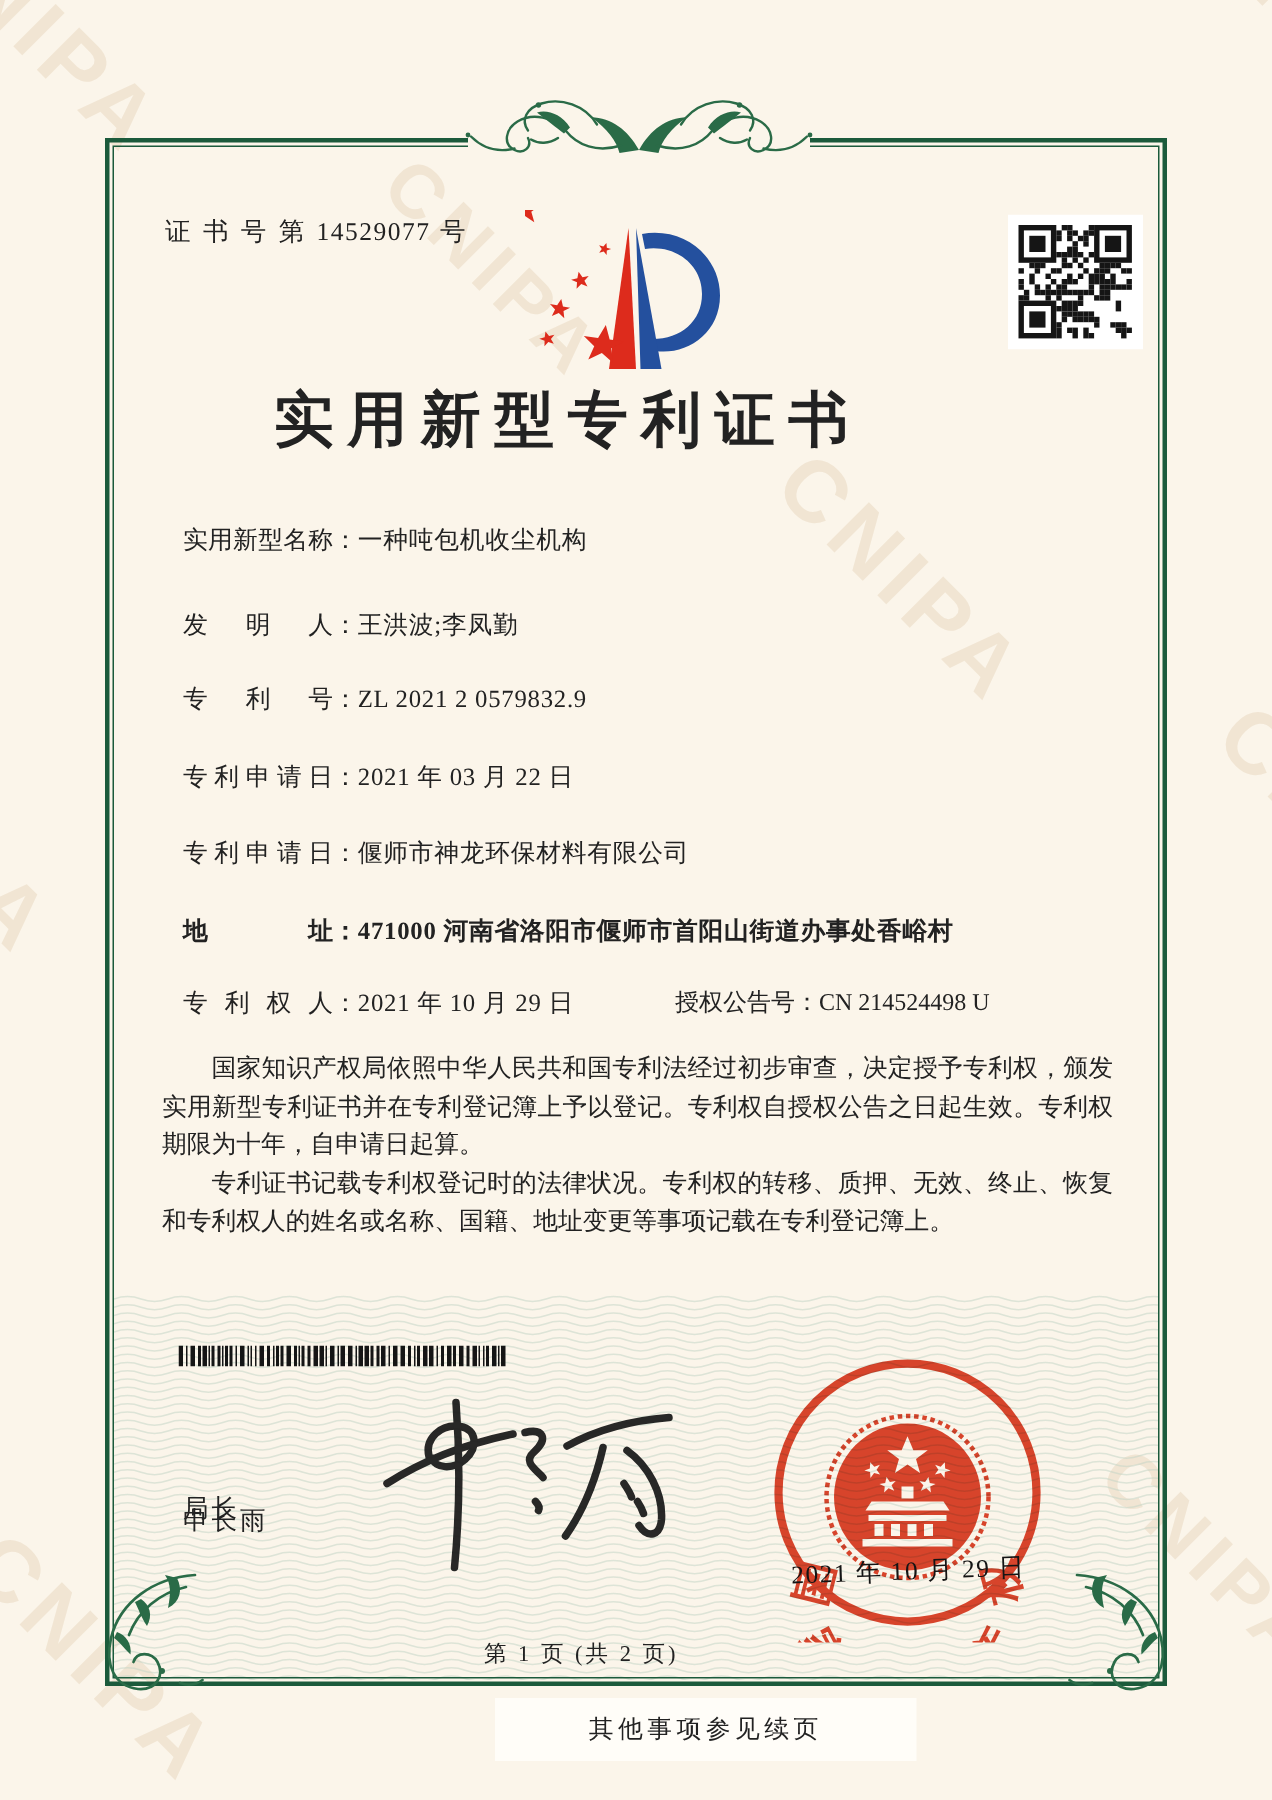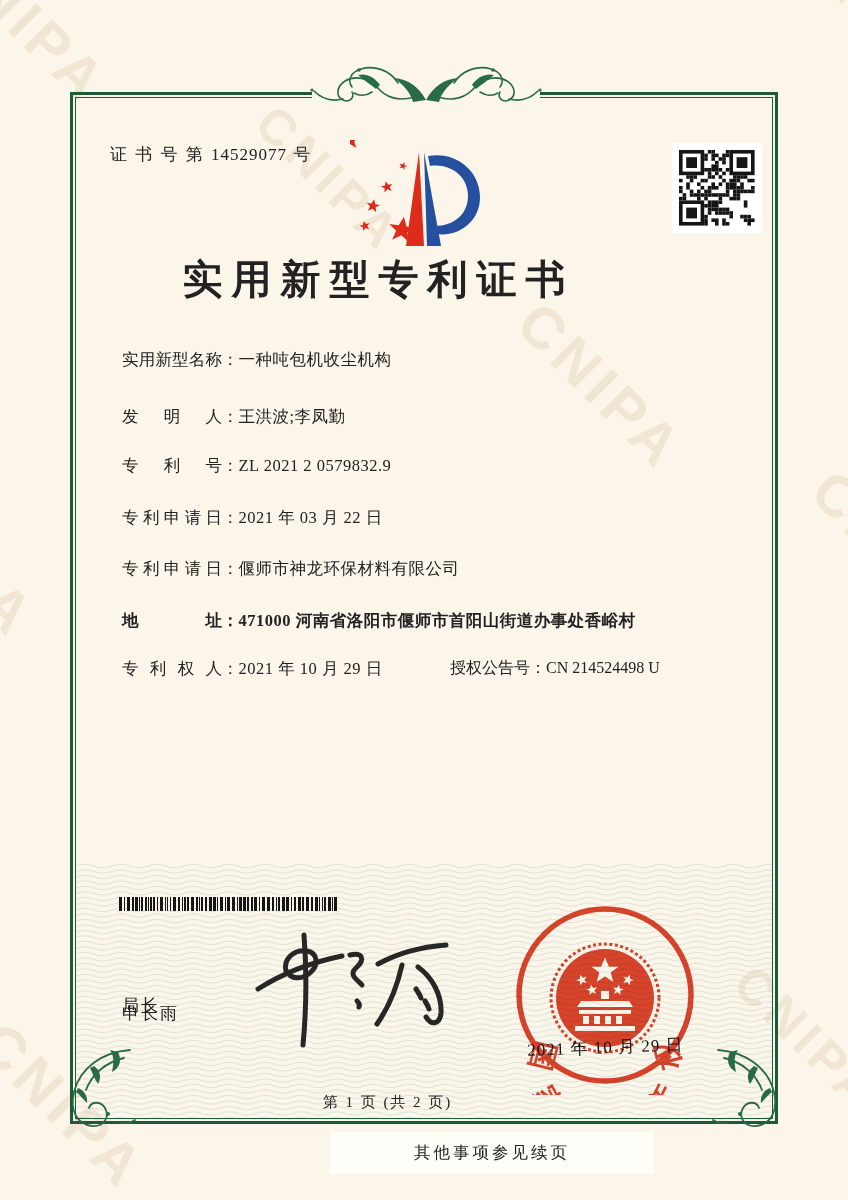--- a/index.html
+++ b/index.html
@@ -42,21 +42,21 @@
   .paras{
     position:absolute;left:108px;top:699px;width:634px;z-index:2;
     font-size:16.5px;line-height:25.5px;text-align:justify;
   }
   .paras p{margin:0;text-indent:2em;}
   
   .officer{position:absolute;left:122px;font-size:17px;letter-spacing:2px;z-index:3;}
   
   .page-info{position:absolute;left:0;width:775px;top:1093px;text-align:center;font-size:15px;letter-spacing:2px;z-index:2;}
   .cont-note-box{
-    position:absolute;left:330px;top:1132px;width:324px;height:42px;
+    position:absolute;left:330px;top:1132px;width:281px;height:42px;
     background:#fffdf8;z-index:2;display:flex;align-items:center;justify-content:center;
   }
   .cont-note{font-size:16.5px;letter-spacing:3px;}
   .seal-date{
     position:absolute;left:518px;top:1036px;width:175px;text-align:center;z-index:5;
     font-size:17px;color:#141414;letter-spacing:1px;transform:rotate(-2deg);white-space:nowrap;
   }
   svg{display:block;}
 </style>
 </head>
@@ -355,20 +355,22 @@
   <span class="lbl">地址</span><span class="colon">：</span><span class="val">471000 河南省洛阳市偃师市首阳山街道办事处香峪村</span>
 </div>
 <div class="row" style="top:658px;">
   <span class="lbl">专利权人</span><span class="colon">：</span><span class="val">2021 年 10 月 29 日</span>
 </div>
 <div class="row2" style="top:658px;">
   <span>授权公告号</span><span>：</span><span class="val">CN 214524498 U</span>
 </div>
 
 <div class="paras">
+  <p>国家知识产权局依照中华人民共和国专利法经过初步审查，决定授予专利权，颁发实用新型专利证书并在专利登记簿上予以登记。专利权自授权公告之日起生效。专利权期限为十年，自申请日起算。</p>
+  <p>专利证书记载专利权登记时的法律状况。专利权的转移、质押、无效、终止、恢复和专利权人的姓名或名称、国籍、地址变更等事项记载在专利登记簿上。</p>
 </div>
 
 <svg id="barcode" class="abs" style="left:119px;top:897px;z-index:3;" width="219" height="14">
     <rect x="0" y="0" width="3" height="14" fill="#151515"></rect>
     <rect x="5" y="0" width="1" height="14" fill="#151515"></rect>
     <rect x="8" y="0" width="3" height="14" fill="#151515"></rect>
     <rect x="13" y="0" width="2" height="14" fill="#151515"></rect>
     <rect x="16" y="0" width="3" height="14" fill="#151515"></rect>
     <rect x="20" y="0" width="1" height="14" fill="#151515"></rect>
     <rect x="22" y="0" width="2" height="14" fill="#151515"></rect>

